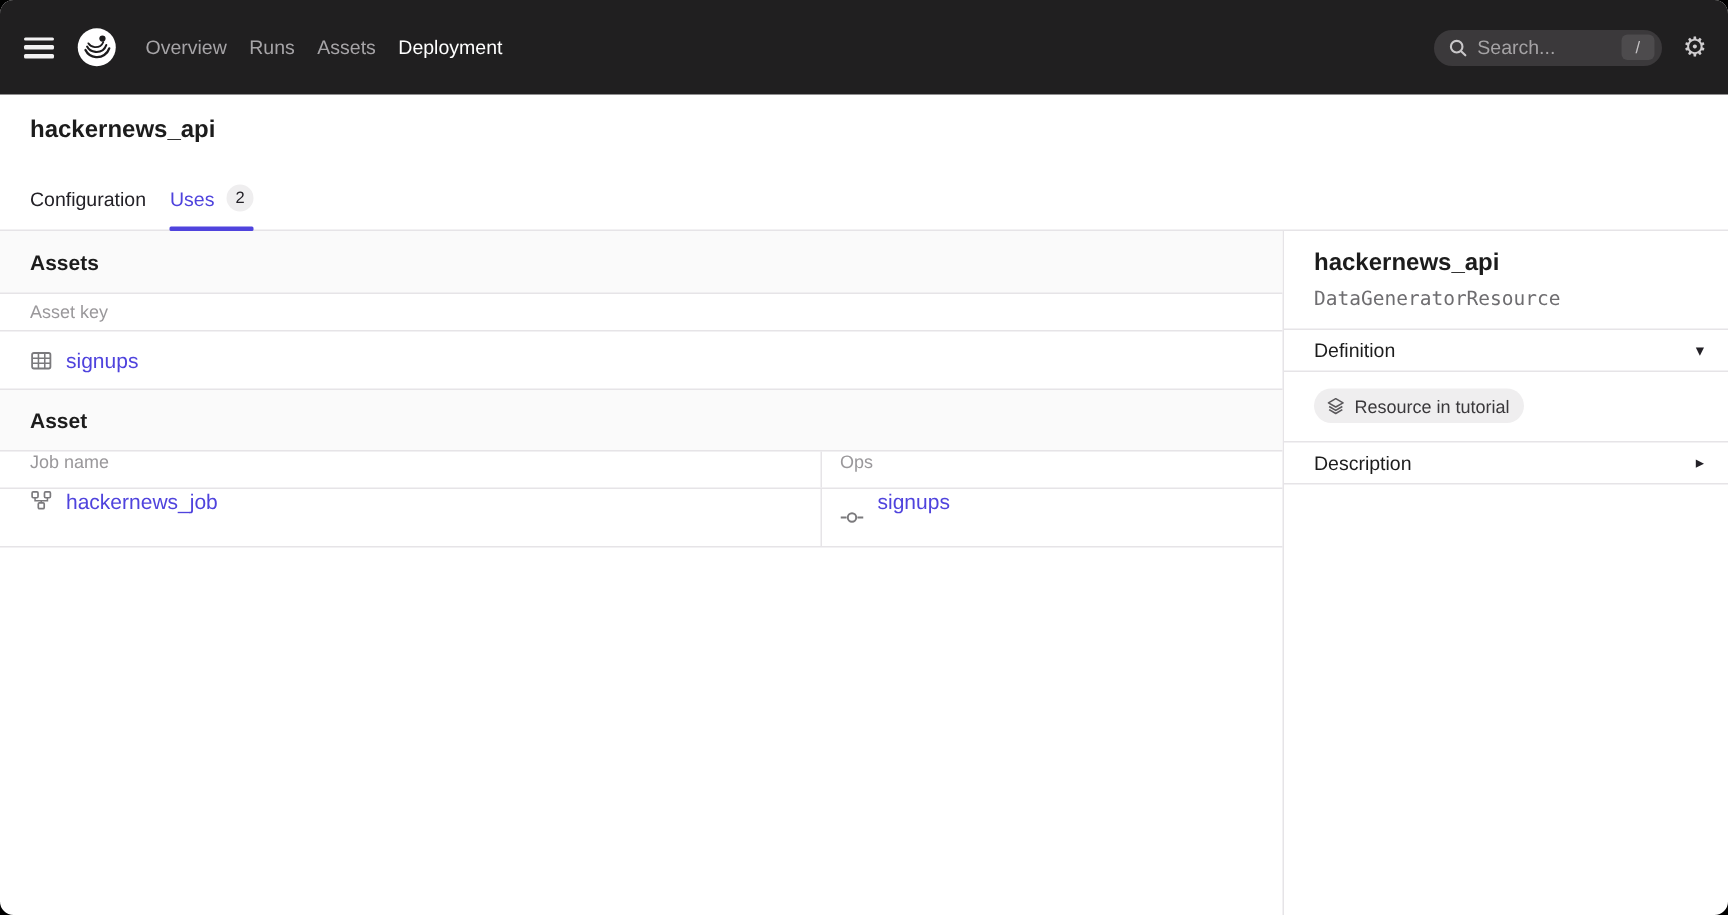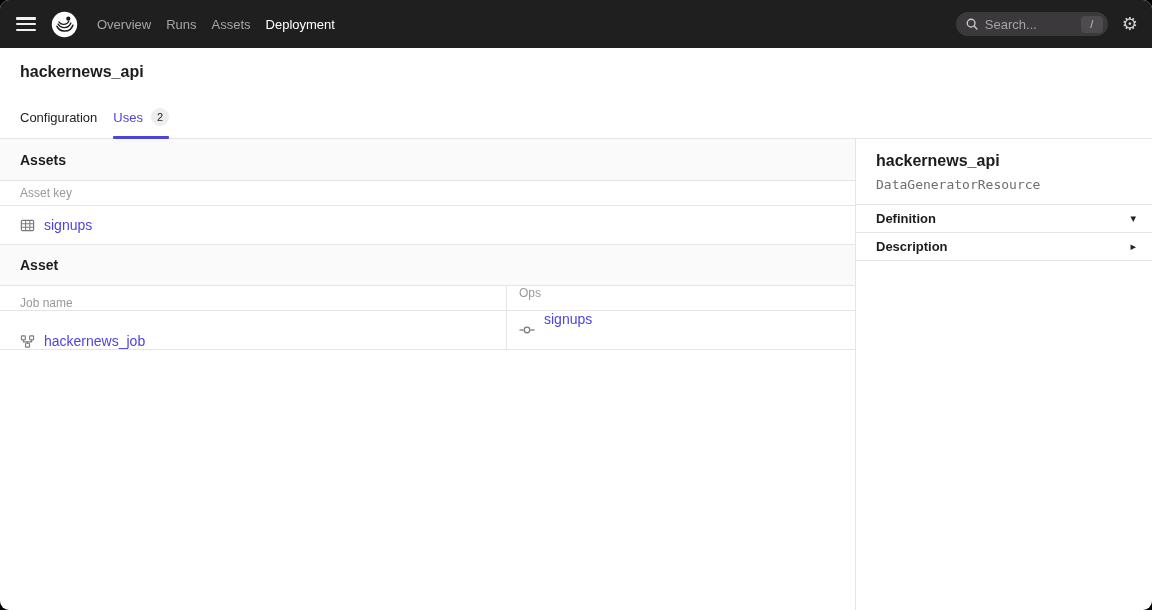--- a/index.html
+++ b/index.html
@@ -8,21 +8,21 @@
     --band-bg:#FAFAFA;
     --border:#E6E4E7;
     --text:#1C1C1C;
     --muted:#9A989B;
   }
   *{box-sizing:border-box;margin:0;padding:0}
   body{background:#000;margin:0;font-family:"Liberation Sans",sans-serif;width:1152px;height:610px;overflow:hidden}
   .app{width:1152px;height:610px;background:#fff;border-radius:9px;overflow:hidden;display:flex;flex-direction:column}
 
   
-  .topnav{height:48px;background:var(--nav-bg);display:flex;align-items:center;padding:0 14px 0 16px;flex:none}
+  .topnav{height:63px;background:var(--nav-bg);display:flex;align-items:center;padding:0 14px 0 16px;flex:none}
   .hamburger{width:20px;height:14px;display:flex;flex-direction:column;justify-content:space-between;cursor:pointer;margin-right:14px}
   .hamburger span{display:block;height:2.5px;background:#F2F1F2;border-radius:1px}
   .logo{width:29px;height:29px;margin-right:18px;cursor:pointer;flex:none}
   .navlinks{display:flex;align-items:center;gap:15px}
   .navlink{font-size:13px;color:#A6A4A7;cursor:pointer;font-weight:500}
   .navlink.active{color:#FFFFFF;font-weight:400}
   .nav-spacer{flex:1}
   .searchpill{display:flex;align-items:center;background:#3B393B;border-radius:12px;height:24px;width:152px;padding:0 5px 0 9px;cursor:text}
   .searchpill input{background:transparent;border:none;outline:none;color:#f0abfc;font-size:13px;width:90px;font-family:"Liberation Sans",sans-serif}
   .searchpill input::placeholder{color:#A5A3A5}
@@ -39,32 +39,32 @@
   .tab-count{background:#EFEEEF;border-radius:10px;min-width:18px;height:18px;padding:0 6px;display:flex;align-items:center;justify-content:center;font-size:11px;color:#232127;font-weight:500}
 
   
   .content{flex:1;display:flex;min-height:0}
   .main{width:856px;border-right:1px solid var(--border);flex:none}
   .band{height:42px;background:var(--band-bg);border-bottom:1px solid var(--border);display:flex;align-items:center;padding:0 20px;font-size:14px;font-weight:700;color:var(--text)}
   .band.jobs{height:41px}
   .colhead{height:25px;border-bottom:1px solid var(--border);display:flex;align-items:center;font-size:12px;color:var(--muted)}
   .row{height:39px;border-bottom:1px solid var(--border);display:flex;align-items:center}
   .cell-full{padding-left:20px;display:flex;align-items:center;gap:9px;width:100%;height:100%}
-  .cell-a{width:507px;flex:none;height:100%;display:flex;align-items:flex-end;gap:9px;padding-left:20px;border-right:1px solid var(--border)}
+  .cell-a{width:548px;flex:none;height:100%;display:flex;align-items:flex-start;gap:9px;padding-left:20px;border-right:1px solid var(--border)}
   .cell-b{flex:1;height:100%;display:flex;gap:9px;padding-left:12px}
   .link{color:var(--accent);font-size:14px;cursor:pointer;text-decoration:none}
   .gicon{color:#7B7A7D;display:flex;align-items:center}
 
   
   .panel{flex:1;display:flex;flex-direction:column}
   .panel-head{padding:13px 20px 12px;border-bottom:1px solid var(--border)}
   .panel-title{font-size:16px;font-weight:700;color:var(--text)}
   .panel-sub{margin-top:7px;font-family:"DejaVu Sans Mono",monospace;font-size:13px;color:#6E6D70}
   .sec-head{height:28px;display:flex;align-items:center;justify-content:space-between;padding:0 16px 0 20px;border-bottom:1px solid var(--border);cursor:pointer}
-  .sec-label{font-size:13px;font-weight:700;color:var(--text)}
+  .sec-label{font-size:13px;font-weight:400;color:var(--text)}
   .caret{font-size:11px;color:#232127;font-family:"DejaVu Sans",sans-serif}
   .sec-body{padding:11px 20px 12px;border-bottom:1px solid var(--border)}
   .tagpill{display:inline-flex;align-items:center;gap:6px;background:#EFEEEF;border-radius:12px;height:23px;padding:0 10px 0 8px;font-size:12px;color:#3A383B;cursor:pointer}
 </style>
 </head>
 <body>
 
 <div class="app">
 
   <div class="topnav">
@@ -177,20 +177,30 @@
     <div class="panel">
       <div class="panel-head">
         <div class="panel-title">hackernews_api</div>
         <div class="panel-sub">DataGeneratorResource</div>
       </div>
 
       <div class="sec-head">
         <span class="sec-label">Definition</span>
         <span class="caret">▾</span>
       </div>
+      <div class="sec-body">
+        <span class="tagpill">
+          <svg width="13" height="13" viewBox="0 0 16 16">
+              <path d="M8 2.2 14 5.6 8 9 2 5.6Z" fill="none" stroke="#5A585B" stroke-width="1.3" stroke-linejoin="round"></path>
+              <path d="M2.6 8.6 8 11.8l5.4-3.2" fill="none" stroke="#5A585B" stroke-width="1.3" stroke-linejoin="round"></path>
+              <path d="M2.6 11.2 8 14.4l5.4-3.2" fill="none" stroke="#5A585B" stroke-width="1.3" stroke-linejoin="round"></path>
+            </svg>
+          <span>Resource in tutorial</span>
+        </span>
+      </div>
 
       <div class="sec-head">
         <span class="sec-label">Description</span>
         <span class="caret">▸</span>
       </div>
     </div>
 
   </div>
 </div>
 

